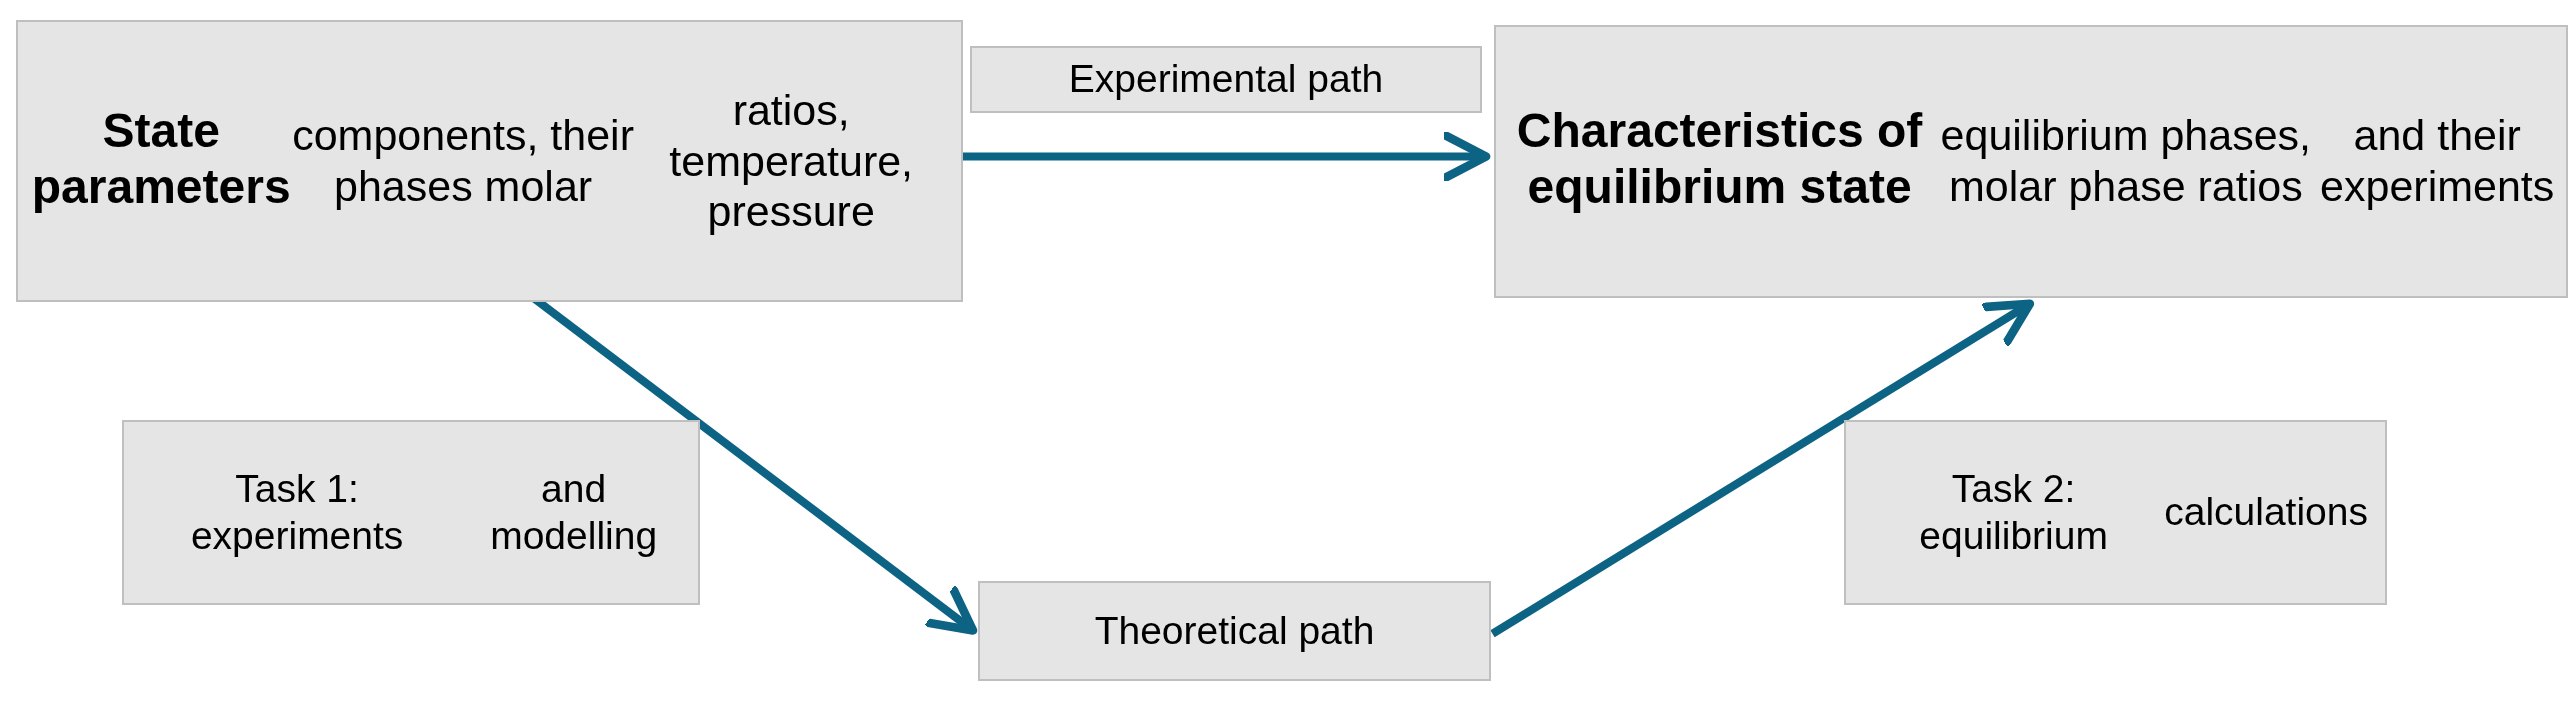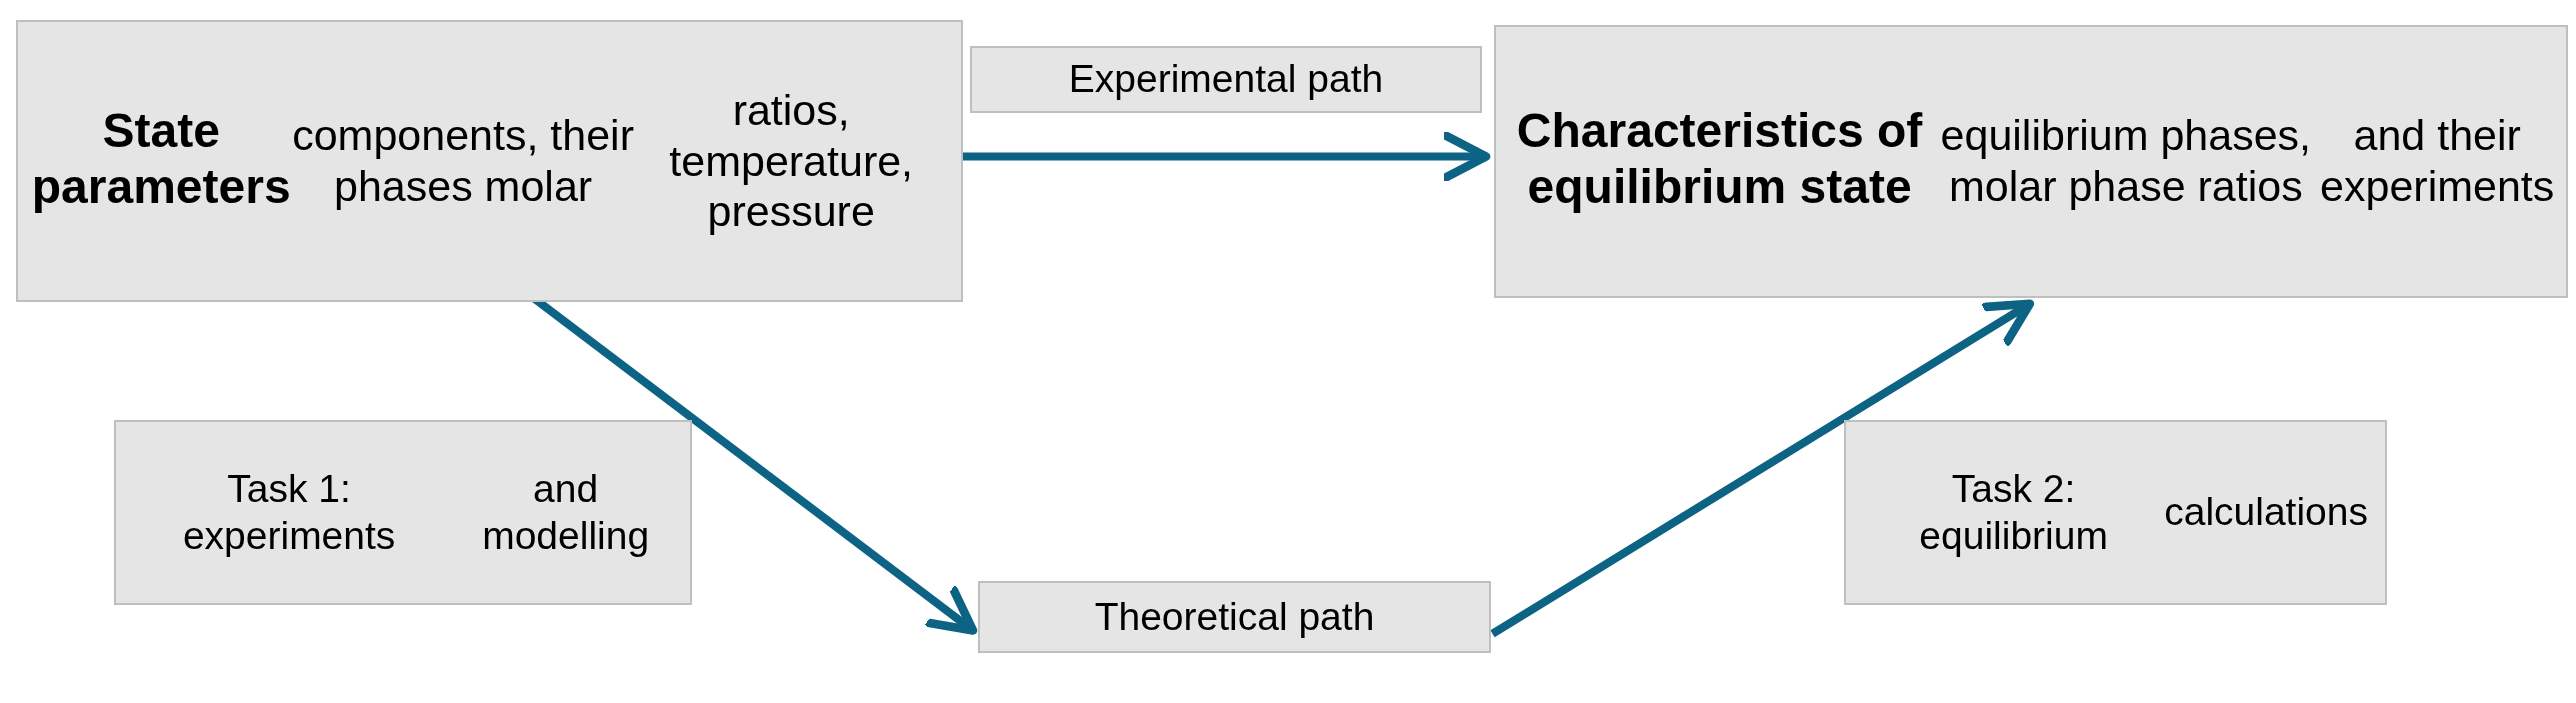--- a/index.html
+++ b/index.html
@@ -58,26 +58,26 @@
     top: 46px;
     width: 512px;
     height: 67px;
     font-size: 39px;
     z-index: 4;
   }
   #theoretical-path-box {
     left: 978px;
     top: 581px;
     width: 513px;
-    height: 72px;
+    height: 100px;
     font-size: 39px;
     z-index: 4;
   }
   #task1-box {
-    left: 114px;
+    left: 122px;
     top: 420px;
     width: 578px;
     height: 185px;
     font-size: 39px;
     padding: 0 10.5px;
   }
   #task2-box {
     left: 1844px;
     top: 420px;
     width: 543px;

